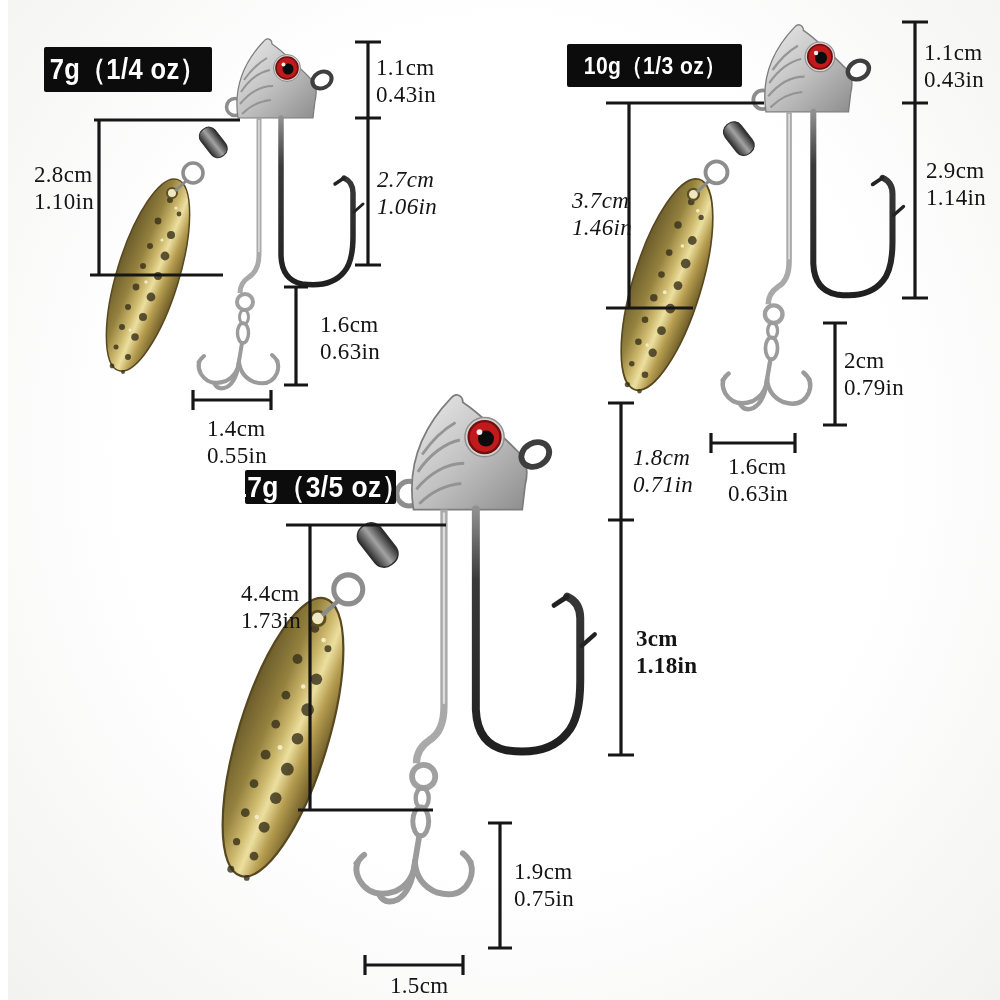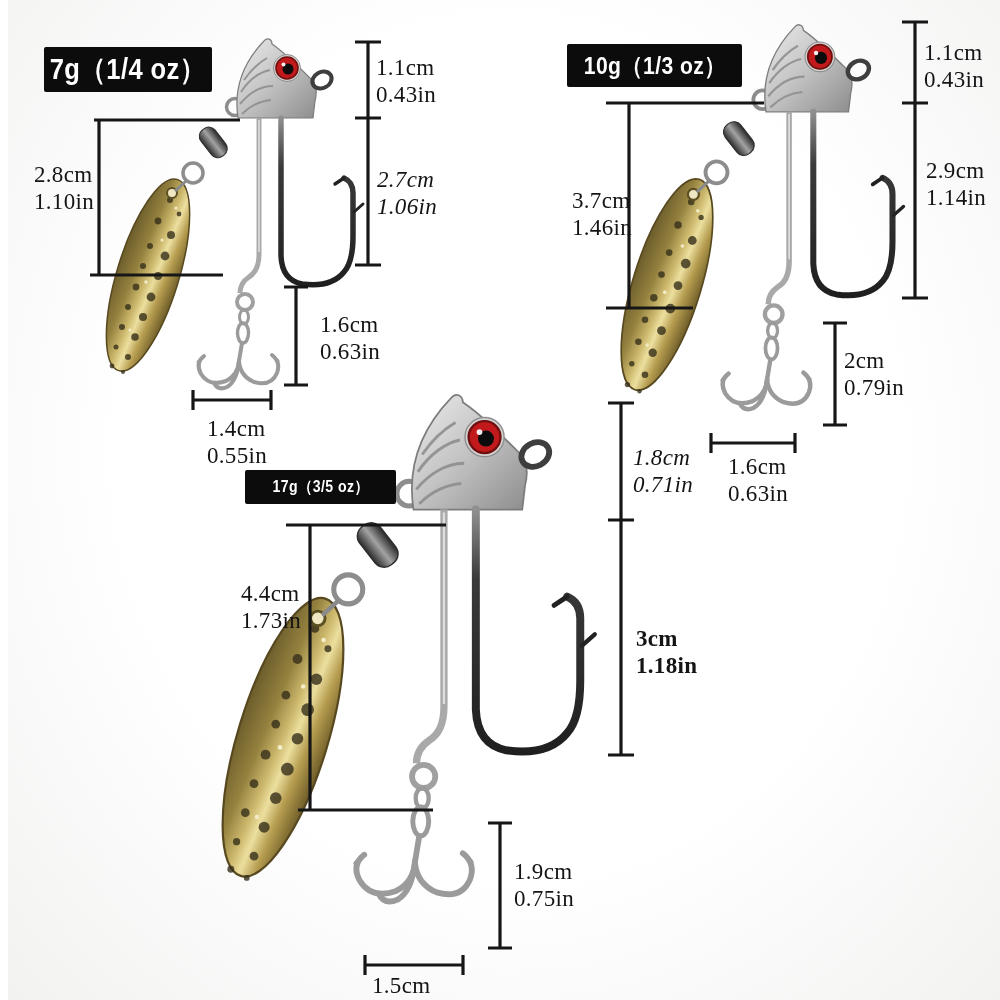--- a/index.html
+++ b/index.html
@@ -164,21 +164,21 @@
       <path d="M357,965 H455 M357,955 V975 M455,955 V975"></path>
     </g>
   </svg>
 
   <div class="badge" style="left:36px;top:47px;width:168px;height:45px;font-size:29px;">
     <span>7g（1/4 oz）</span>
   </div>
   <div class="badge" style="left:559px;top:44px;width:175px;height:43px;font-size:24px;">
     <span>10g（1/3 oz）</span>
   </div>
-  <div class="badge" style="left:237px;top:470px;width:151px;height:34px;font-size:16px;">
+  <div class="badge" style="left:237px;top:470px;width:151px;height:34px;font-size:30px;">
     <span>17g（3/5 oz）</span>
   </div>
 
   <div class="dim" style="left:368px;top:55px;">
     <div>1.1cm</div>
     <div>0.43in</div>
   </div>
   <div class="dim" style="left:369px;top:167px;font-style:italic;">
     <div>2.7cm</div>
     <div>1.06in</div>
@@ -197,21 +197,21 @@
   </div>
 
   <div class="dim" style="left:916px;top:40px;">
     <div>1.1cm</div>
     <div>0.43in</div>
   </div>
   <div class="dim" style="left:918px;top:158px;">
     <div>2.9cm</div>
     <div>1.14in</div>
   </div>
-  <div class="dim" style="left:564px;top:188px;">
+  <div class="dim" style="left:564px;top:188px;font-style:italic;">
     <div>3.7cm</div>
     <div>1.46in</div>
   </div>
   <div class="dim" style="left:836px;top:348px;">
     <div>2cm</div>
     <div>0.79in</div>
   </div>
   <div class="dim" style="left:720px;top:454px;">
     <div>1.6cm</div>
     <div>0.63in</div>
@@ -226,18 +226,18 @@
     <div>1.18in</div>
   </div>
   <div class="dim" style="left:233px;top:581px;">
     <div>4.4cm</div>
     <div>1.73in</div>
   </div>
   <div class="dim" style="left:506px;top:859px;">
     <div>1.9cm</div>
     <div>0.75in</div>
   </div>
-  <div class="dim" style="left:364px;top:973px;text-align:center;">
+  <div class="dim" style="left:382px;top:973px;text-align:center;">
     <div>1.5cm</div>
     <div></div>
   </div>
 
 </div>
 
 </body></html>

